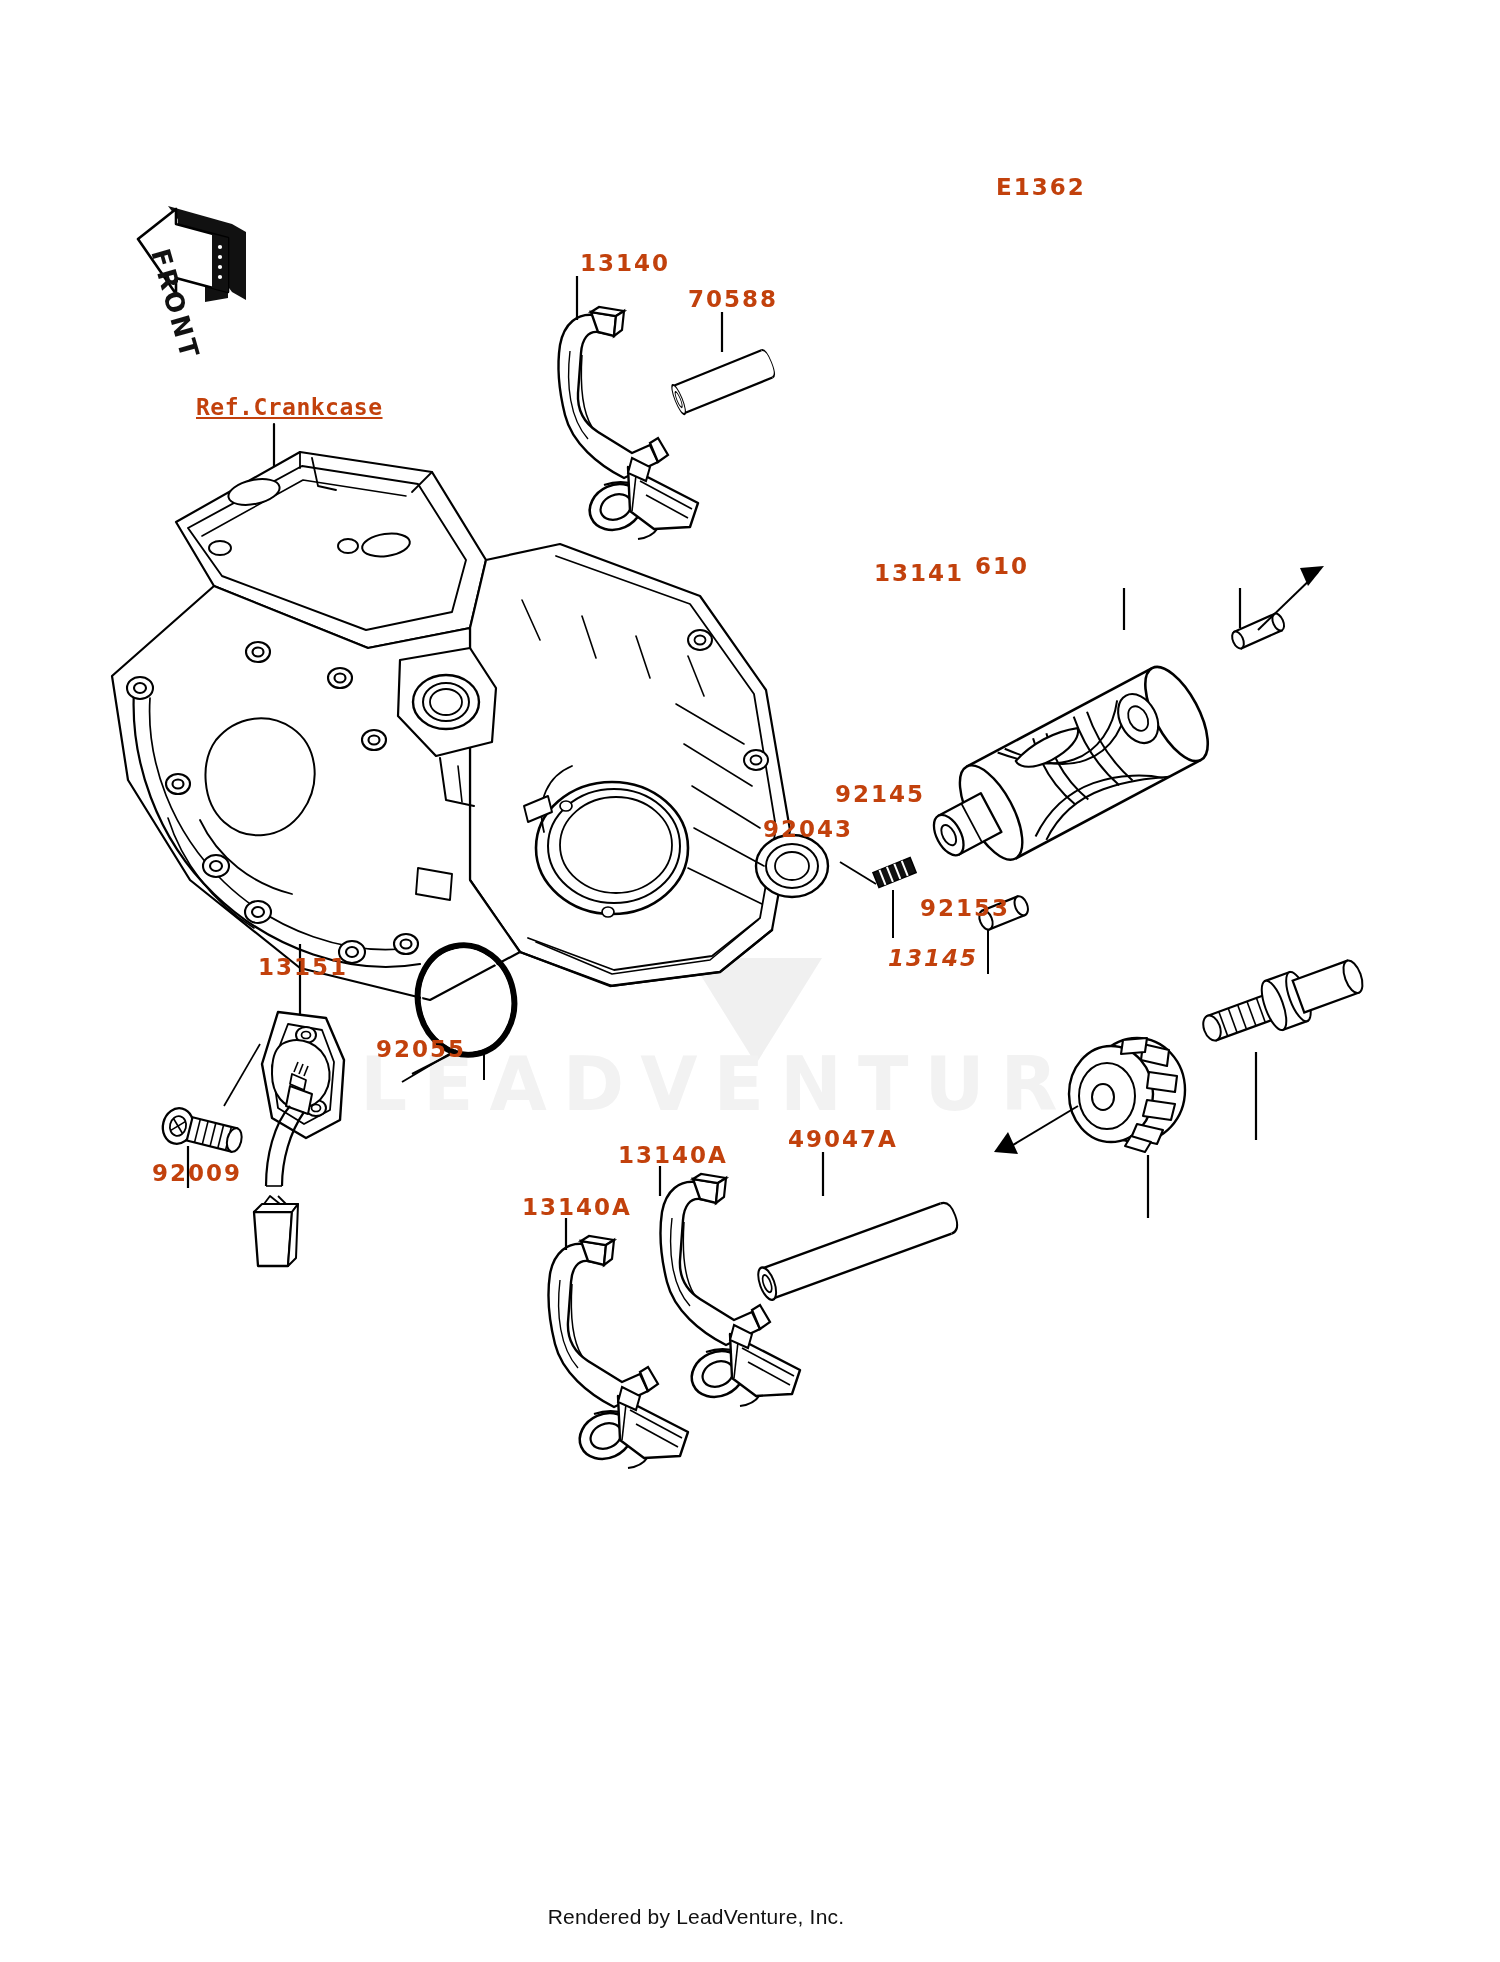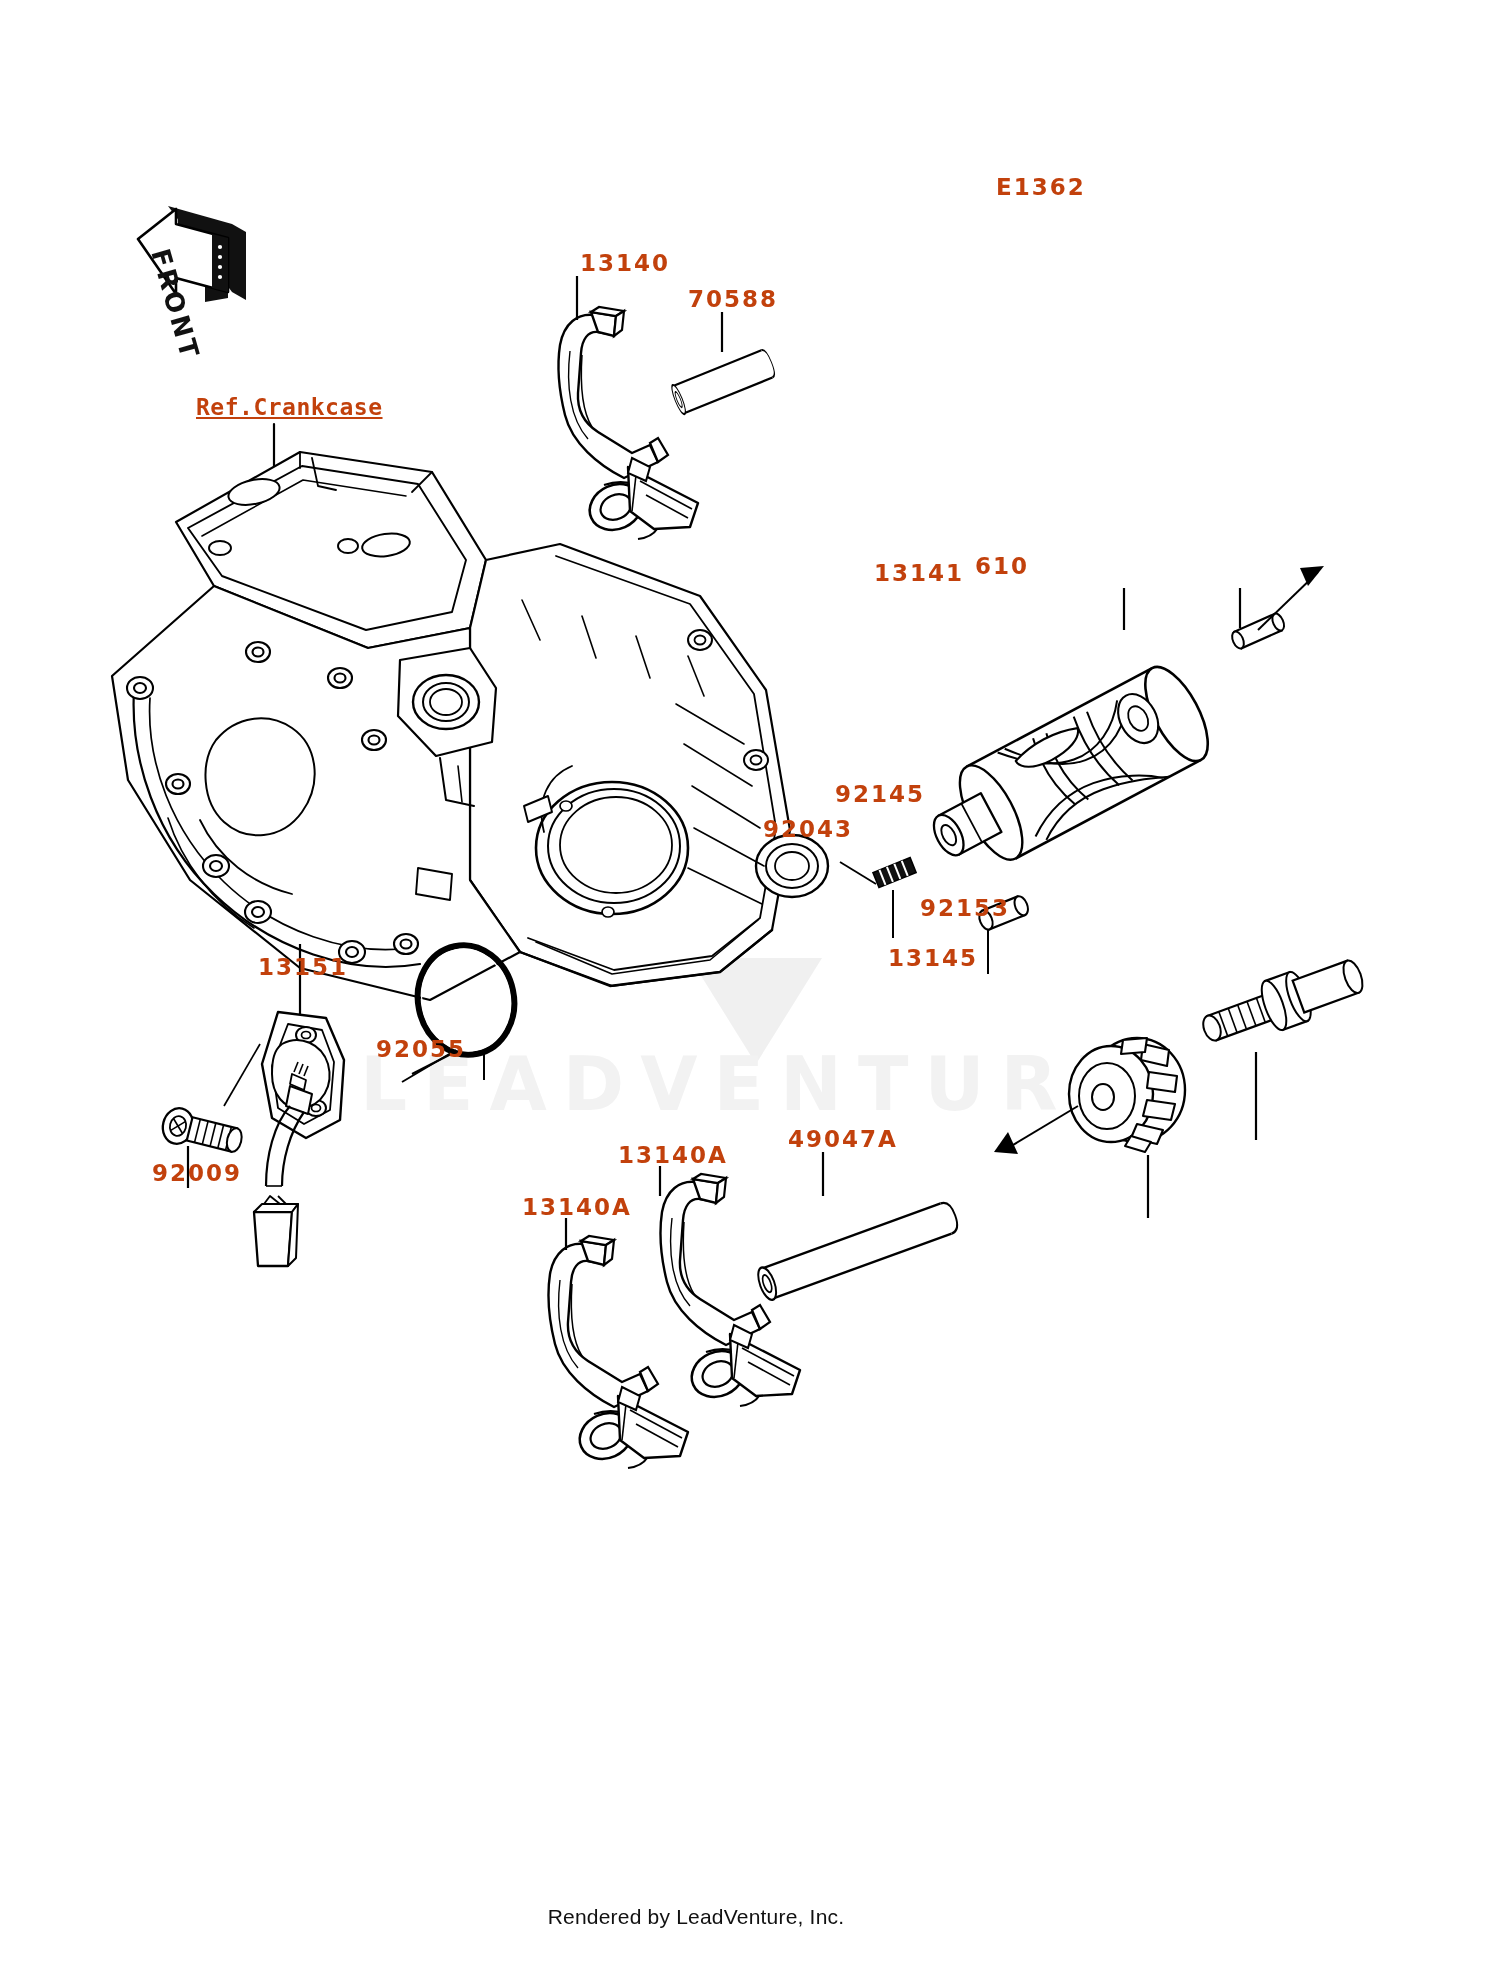--- a/index.html
+++ b/index.html
@@ -439,21 +439,21 @@
   <div class="lbl" style="left:874px; top:562px;">13141</div>
 
   <div class="lbl" style="left:975px; top:555px;">610</div>
 
   <div class="lbl" style="left:835px; top:783px;">92145</div>
 
   <div class="lbl" style="left:763px; top:818px;">92043</div>
 
   <div class="lbl" style="left:920px; top:873px;margin-top:24px;">92153</div>
 
-  <div class="lbl" style="left:888px; top:947px;">13145</div>
+  <div class="lbl" style="left:888px; top:947px;font-style:italic;">13145</div>
 
   <div class="lbl" style="left:258px; top:956px;">13151</div>
 
   <div class="lbl" style="left:376px; top:1038px;">92055</div>
 
   <div class="lbl" style="left:152px; top:1162px;">92009</div>
 
   <div class="lbl" style="left:618px; top:1144px;">13140A</div>
 
   <div class="lbl" style="left:788px; top:1128px;">49047A</div>

